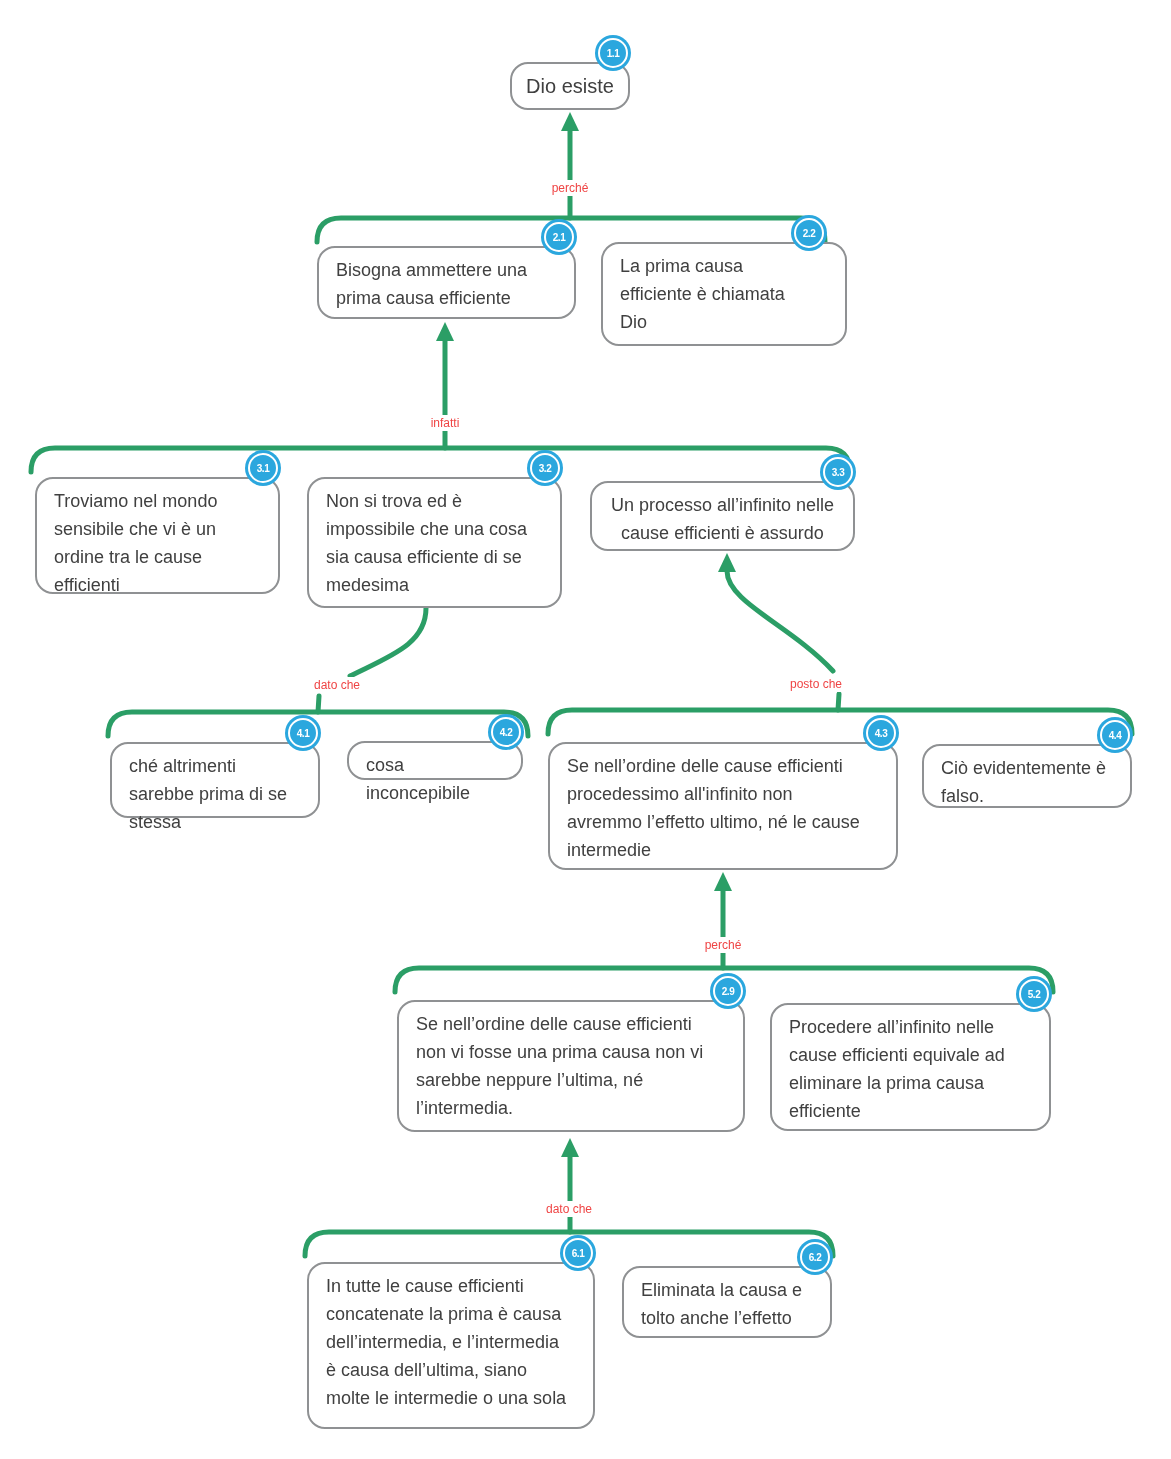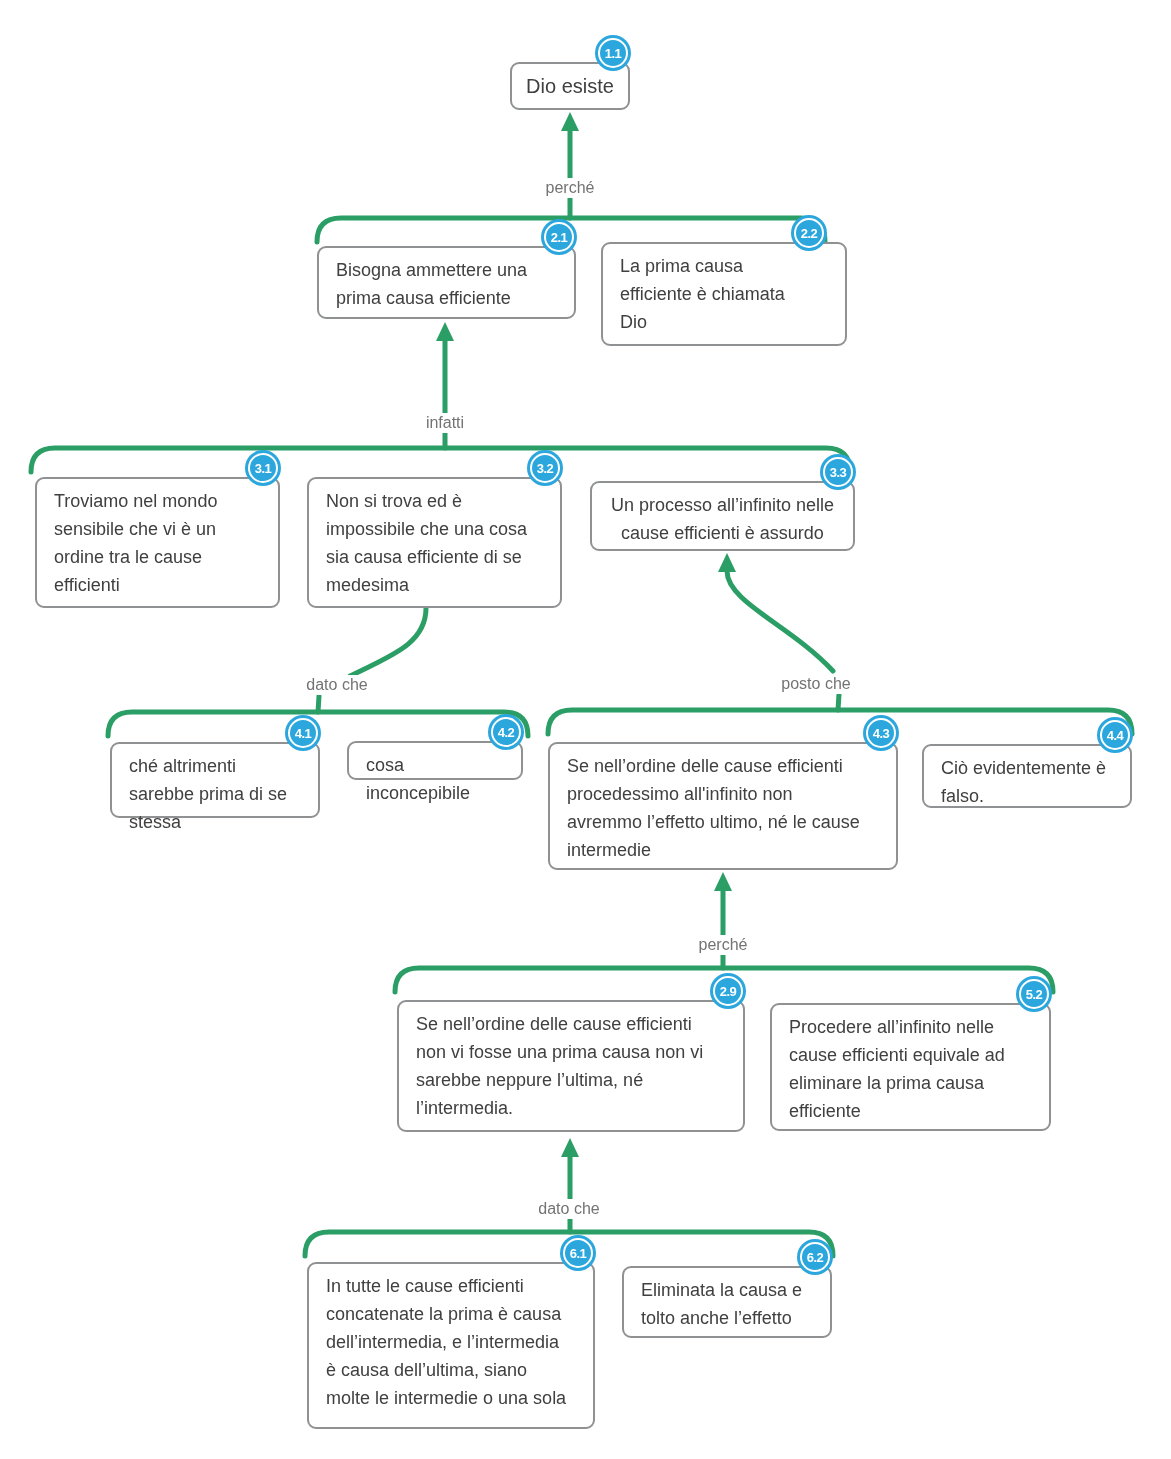--- a/index.html
+++ b/index.html
@@ -8,21 +8,21 @@
     width:1171px;height:1459px;
     background:#ffffff;
     font-family:"Liberation Sans", sans-serif;
     overflow:hidden;
   }
   #connectors{position:absolute;left:0;top:0;z-index:1;}
   .node{
     position:absolute;
     background:#ffffff;
     border:2px solid #8f9193;
-    border-radius:9px;
+    border-radius:18px;
     box-sizing:border-box;
     z-index:2;
     color:#404040;
   }
   .node-text{
     padding:8px 17px;
     font-size:18px;
     line-height:28px;
     white-space:pre-line;
   }
@@ -33,33 +33,33 @@
     padding:7px 6px;
   }
   .badge{
     position:absolute;
     width:26px;height:26px;
     border-radius:50%;
     background:#2ba7de;
     border:2px solid #ffffff;
     box-shadow:0 0 0 3px #2ba7de;
     color:#ffffff;
-    font-size:13px;
+    font-size:10px;
     font-weight:bold;
     display:flex;align-items:center;justify-content:center;
     transform:translate(-50%,-50%);
     z-index:3;
     letter-spacing:-0.5px;
   }
   .joint-label{
     position:absolute;
     transform:translate(-50%,-50%);
     background:#ffffff;
-    color:#737373;
-    font-size:16px;
+    color:#ef4444;
+    font-size:12px;
     padding:1px 5px;
     z-index:2;
     white-space:nowrap;
   }
 </style>
 </head>
 <body>
 
 <div id="canvas">
 
@@ -109,21 +109,21 @@
   </div>
   <div class="badge" style="left:559px;top:237px;">2.1</div>
 
   <div class="node" style="left:601px;top:242px;width:246px;height:104px;">
     <div class="node-text">La prima causa
 efficiente è chiamata
 Dio</div>
   </div>
   <div class="badge" style="left:809px;top:233px;">2.2</div>
 
-  <div class="node" style="left:35px;top:477px;width:245px;height:131px;">
+  <div class="node" style="left:35px;top:477px;width:245px;height:117px;">
     <div class="node-text">Troviamo nel mondo
 sensibile che vi è un
 ordine tra le cause
 efficienti</div>
   </div>
   <div class="badge" style="left:263px;top:468px;">3.1</div>
 
   <div class="node" style="left:307px;top:477px;width:255px;height:131px;">
     <div class="node-text">Non si trova ed è
 impossibile che una cosa

